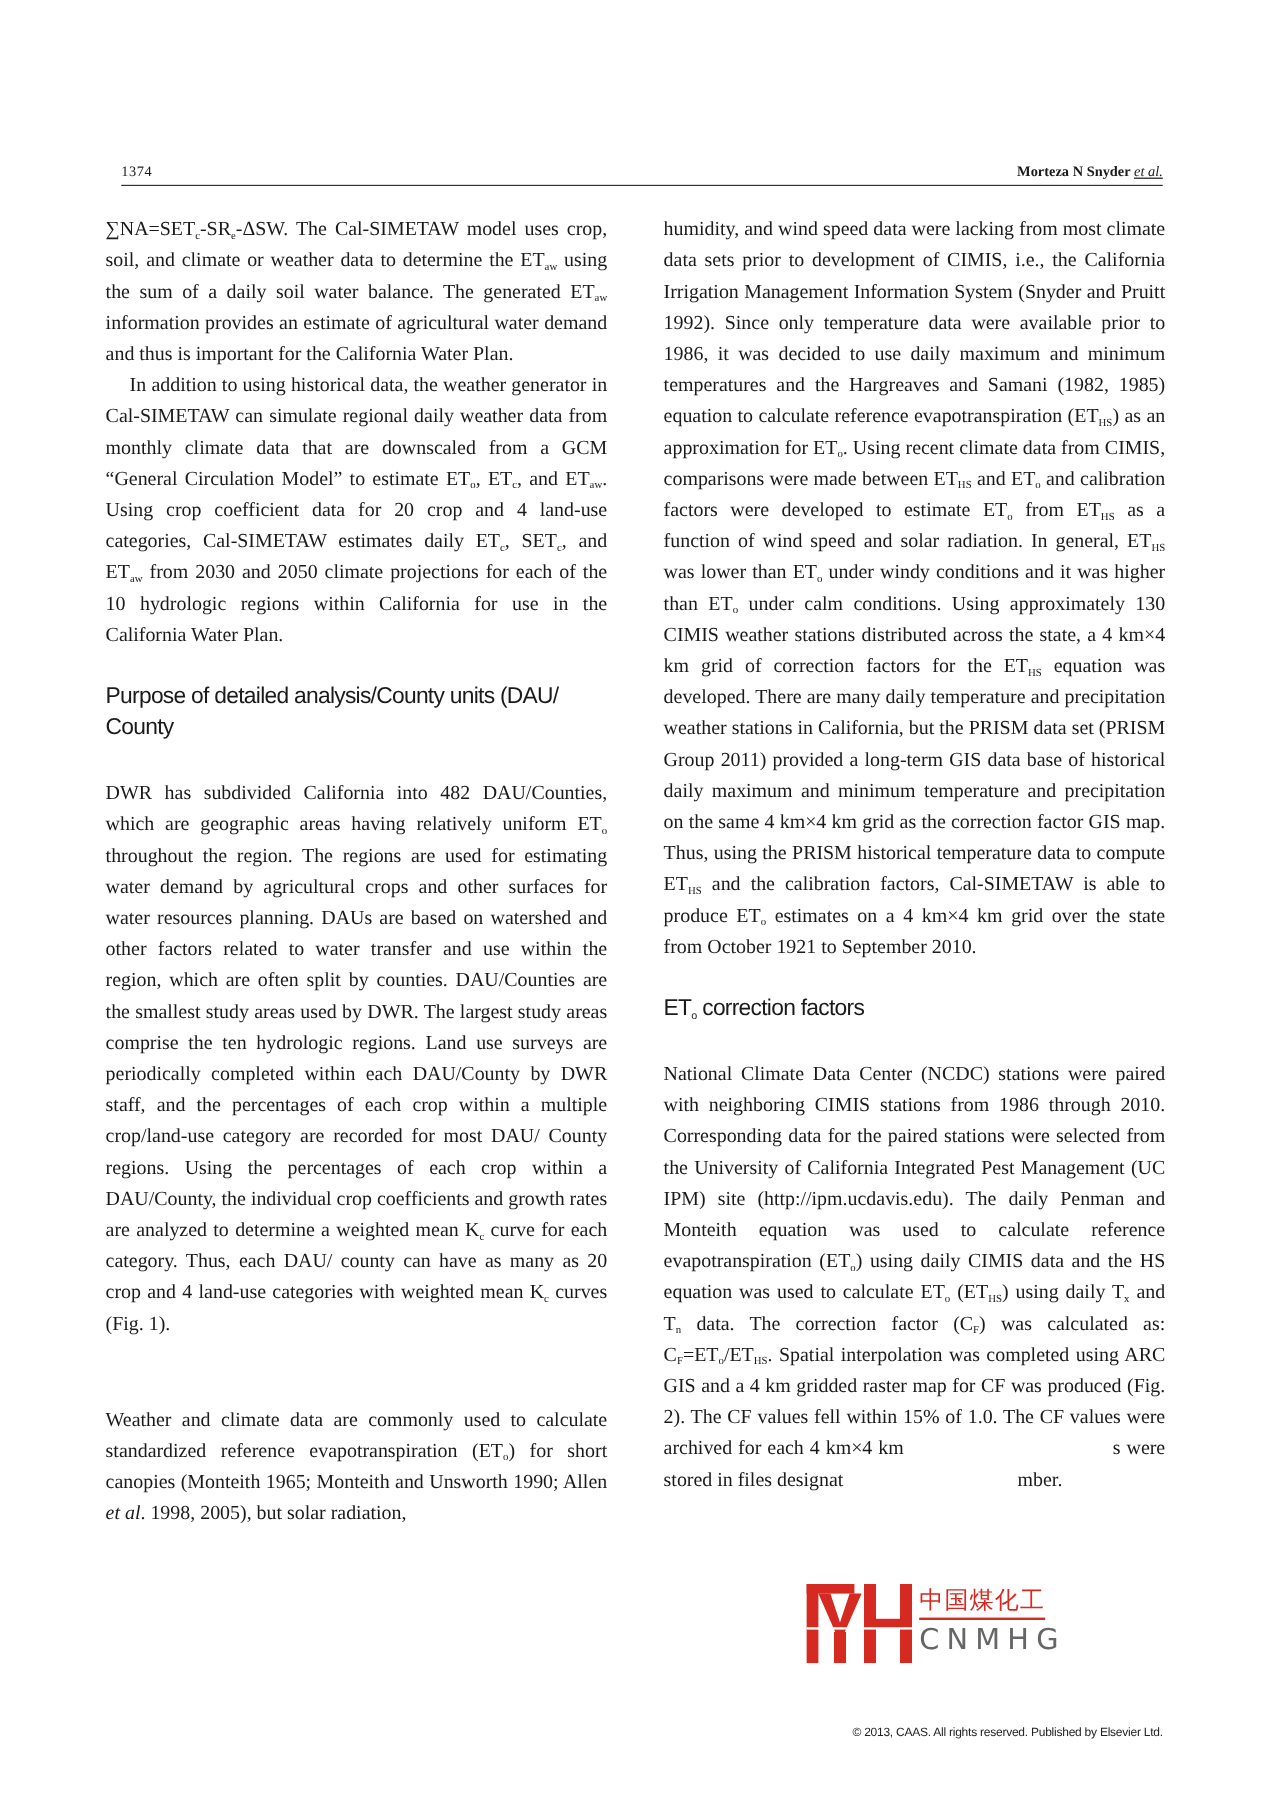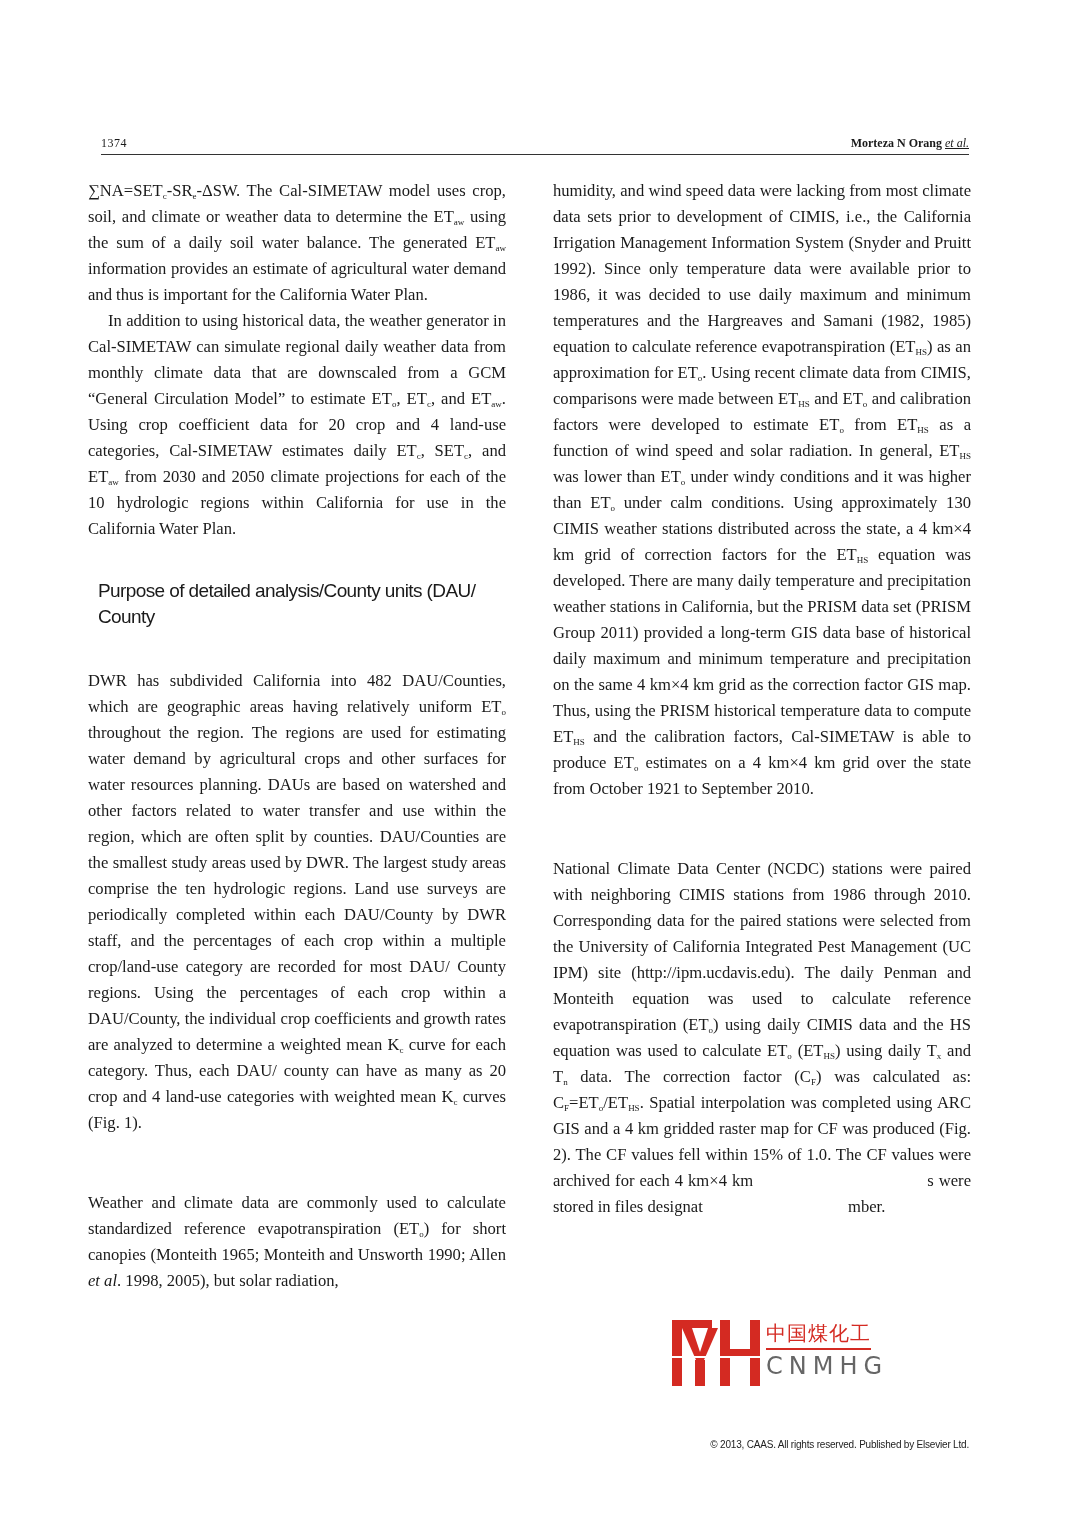--- a/index.html
+++ b/index.html
@@ -10,40 +10,40 @@
   .page-num { position: absolute; left: 0; top: 2px; letter-spacing: 0.5px; }
   .authors { position: absolute; right: 0; top: 2px; font-weight: bold; }
   .authors i { font-weight: normal; text-decoration: underline; }
   .col { position: absolute; top: 178px; width: 418px; font-size: 16.6px; line-height: 26px;
          text-align: justify; }
   .col.left { left: 88px; }
   .col.right { left: 553px; }
   p { margin: 0; }
   p.indent { text-indent: 20px; }
   h2 { font-family: "Liberation Sans", "DejaVu Sans", sans-serif; font-weight: normal;
-       font-size: 19px; line-height: 26px; margin: 10px; letter-spacing: -0.6px; text-align: left; }
+       font-size: 19px; line-height: 26px; margin: 0; letter-spacing: -0.6px; text-align: left; }
   .gap-before-h { height: 26px; }
   .gap-after-h { height: 28px; }
   sub { font-size: 9px; vertical-align: -3px; line-height: 0; }
   .footer { position: absolute; right: 102px; top: 1439px; font-size: 10px;
             font-family: "Liberation Sans", "DejaVu Sans", sans-serif; color: #222; letter-spacing: -0.2px; }
   .watermark { position: absolute; left: 672px; top: 1320px; width: 260px; height: 66px; text-align: center; }
   .wm-logo { position: absolute; left: 0; top: 0; width: 88px; height: 66px; }
   .wm-cn { position: absolute; left: 94px; top: 0; font-family: "DejaVu Sans", sans-serif;
            font-size: 20px; color: #d42a22; letter-spacing: 1px; line-height: 26px; }
   .wm-line { position: absolute; left: 94px; top: 28px; width: 105px; height: 2px; background: #d42a22; }
   .wm-en { position: absolute; left: 94px; top: 33px; font-family: "DejaVu Sans", sans-serif;
            font-size: 24px; color: #666; letter-spacing: 6px; line-height: 26px; }
 </style>
 </head>
 <body>
 
 <div class="header">
   <span class="page-num">1374</span>
-  <span class="authors"><span>Morteza N Orang</span> <i>et al.</i></span>
+  <span class="authors"><span>Morteza N Snyder</span> <i>et al.</i></span>
 </div>
 
 <div class="col left">
   <p><span>∑NA=SET</span><sub>c</sub><span>-SR</span><sub>e</sub><span>-ΔSW.  The Cal-SIMETAW model uses crop, soil, and climate or weather data to determine the ET</span><sub>aw</sub><span> using the sum of a daily soil water balance.  The generated ET</span><sub>aw</sub><span> information provides an estimate of agricultural water demand and thus is important for the California Water Plan.</span></p>
 
   <p class="indent"><span>In addition to using historical data, the weather generator in Cal-SIMETAW can simulate regional daily weather data from monthly climate data that are downscaled from a GCM “General Circulation Model” to estimate ET</span><sub>o</sub><span>, ET</span><sub>c</sub><span>, and ET</span><sub>aw</sub><span>.  Using crop coefficient data for 20 crop and 4 land-use categories, Cal-SIMETAW estimates daily ET</span><sub>c</sub><span>, SET</span><sub>c</sub><span>, and ET</span><sub>aw</sub><span> from 2030 and 2050 climate projections for each of the 10 hydrologic regions within California for use in the California Water Plan.</span></p>
 
   <div class="gap-before-h"></div>
   <h2>Purpose of detailed analysis/County units (DAU/ County</h2>
   <div class="gap-after-h"></div>
@@ -53,20 +53,21 @@
   <div class="gap-before-h"></div>
   <div class="gap-after-h"></div>
 
   <p><span>Weather and climate data are commonly used to calculate standardized reference evapotranspiration (ET</span><sub>o</sub><span>) for short canopies (Monteith 1965; Monteith and Unsworth 1990; Allen </span><i>et al</i><span>. 1998, 2005), but solar radiation,</span></p>
 </div>
 
 <div class="col right">
   <p><span>humidity, and wind speed data were lacking from most climate data sets prior to development of CIMIS, i.e., the California Irrigation Management Information System (Snyder and Pruitt 1992).  Since only temperature data were available prior to 1986, it was decided to use daily maximum and minimum temperatures and the Hargreaves and Samani (1982, 1985) equation to calculate reference evapotranspiration (ET</span><sub>HS</sub><span>) as an approximation for ET</span><sub>o</sub><span>.  Using recent climate data from CIMIS, comparisons were made between ET</span><sub>HS</sub><span> and ET</span><sub>o</sub><span> and calibration factors were developed to estimate ET</span><sub>o</sub><span> from ET</span><sub>HS</sub><span> as a function of wind speed and solar radiation.  In general, ET</span><sub>HS</sub><span> was lower than ET</span><sub>o</sub><span> under windy conditions and it was higher than ET</span><sub>o</sub><span> under calm conditions.  Using approximately 130 CIMIS weather stations distributed across the state, a 4 km×4 km grid of correction factors for the ET</span><sub>HS</sub><span> equation was developed.  There are many daily temperature and precipitation weather stations in California, but the PRISM data set (PRISM Group 2011) provided a long-term GIS data base of historical daily maximum and minimum temperature and precipitation on the same 4 km×4 km grid as the correction factor GIS map.  Thus, using the PRISM historical temperature data to compute ET</span><sub>HS</sub><span> and the calibration factors, Cal-SIMETAW is able to produce ET</span><sub>o</sub><span> estimates on a 4 km×4 km grid over the state from October 1921 to September 2010.</span></p>
 
   <div class="gap-before-h"></div>
+  <h2><span>ET</span><sub>o</sub><span> correction factors</span></h2>
   <div class="gap-after-h"></div>
 
   <p><span>National Climate Data Center (NCDC) stations were paired with neighboring CIMIS stations from 1986 through 2010.  Corresponding data for the paired stations were selected from the University of California Integrated Pest Management (UC IPM) site (http://ipm.ucdavis.edu).  The daily Penman and Monteith equation was used to calculate reference evapotranspiration (ET</span><sub>o</sub><span>) using daily CIMIS data and the HS equation was used to calculate ET</span><sub>o</sub><span> (ET</span><sub>HS</sub><span>) using daily T</span><sub>x</sub><span> and T</span><sub>n</sub><span> data.  The correction factor (C</span><sub>F</sub><span>) was calculated as: C</span><sub>F</sub><span>=ET</span><sub>o</sub><span>/ET</span><sub>HS</sub><span>.  Spatial interpolation was completed using ARC GIS and a 4 km gridded raster map for CF was produced (Fig. 2).  The CF values fell within 15% of 1.0.  The CF values were archived for each 4 km×4 km</span><span style="white-space:pre-wrap">                                   s were stored in files designat</span><span style="white-space:pre-wrap">                                   mber.</span></p>
 </div>
 
 <div class="watermark">
   <svg class="wm-logo" viewBox="0 0 88 66" width="88" height="66">
     <rect x="0" y="0" width="40" height="8" fill="#d42a22"></rect>
     <rect x="0" y="0" width="10" height="66" fill="#d42a22"></rect>
     <polygon points="10,8 20,8 28,32 36,8 46,8 32,40 24,40" fill="#d42a22"></polygon>

